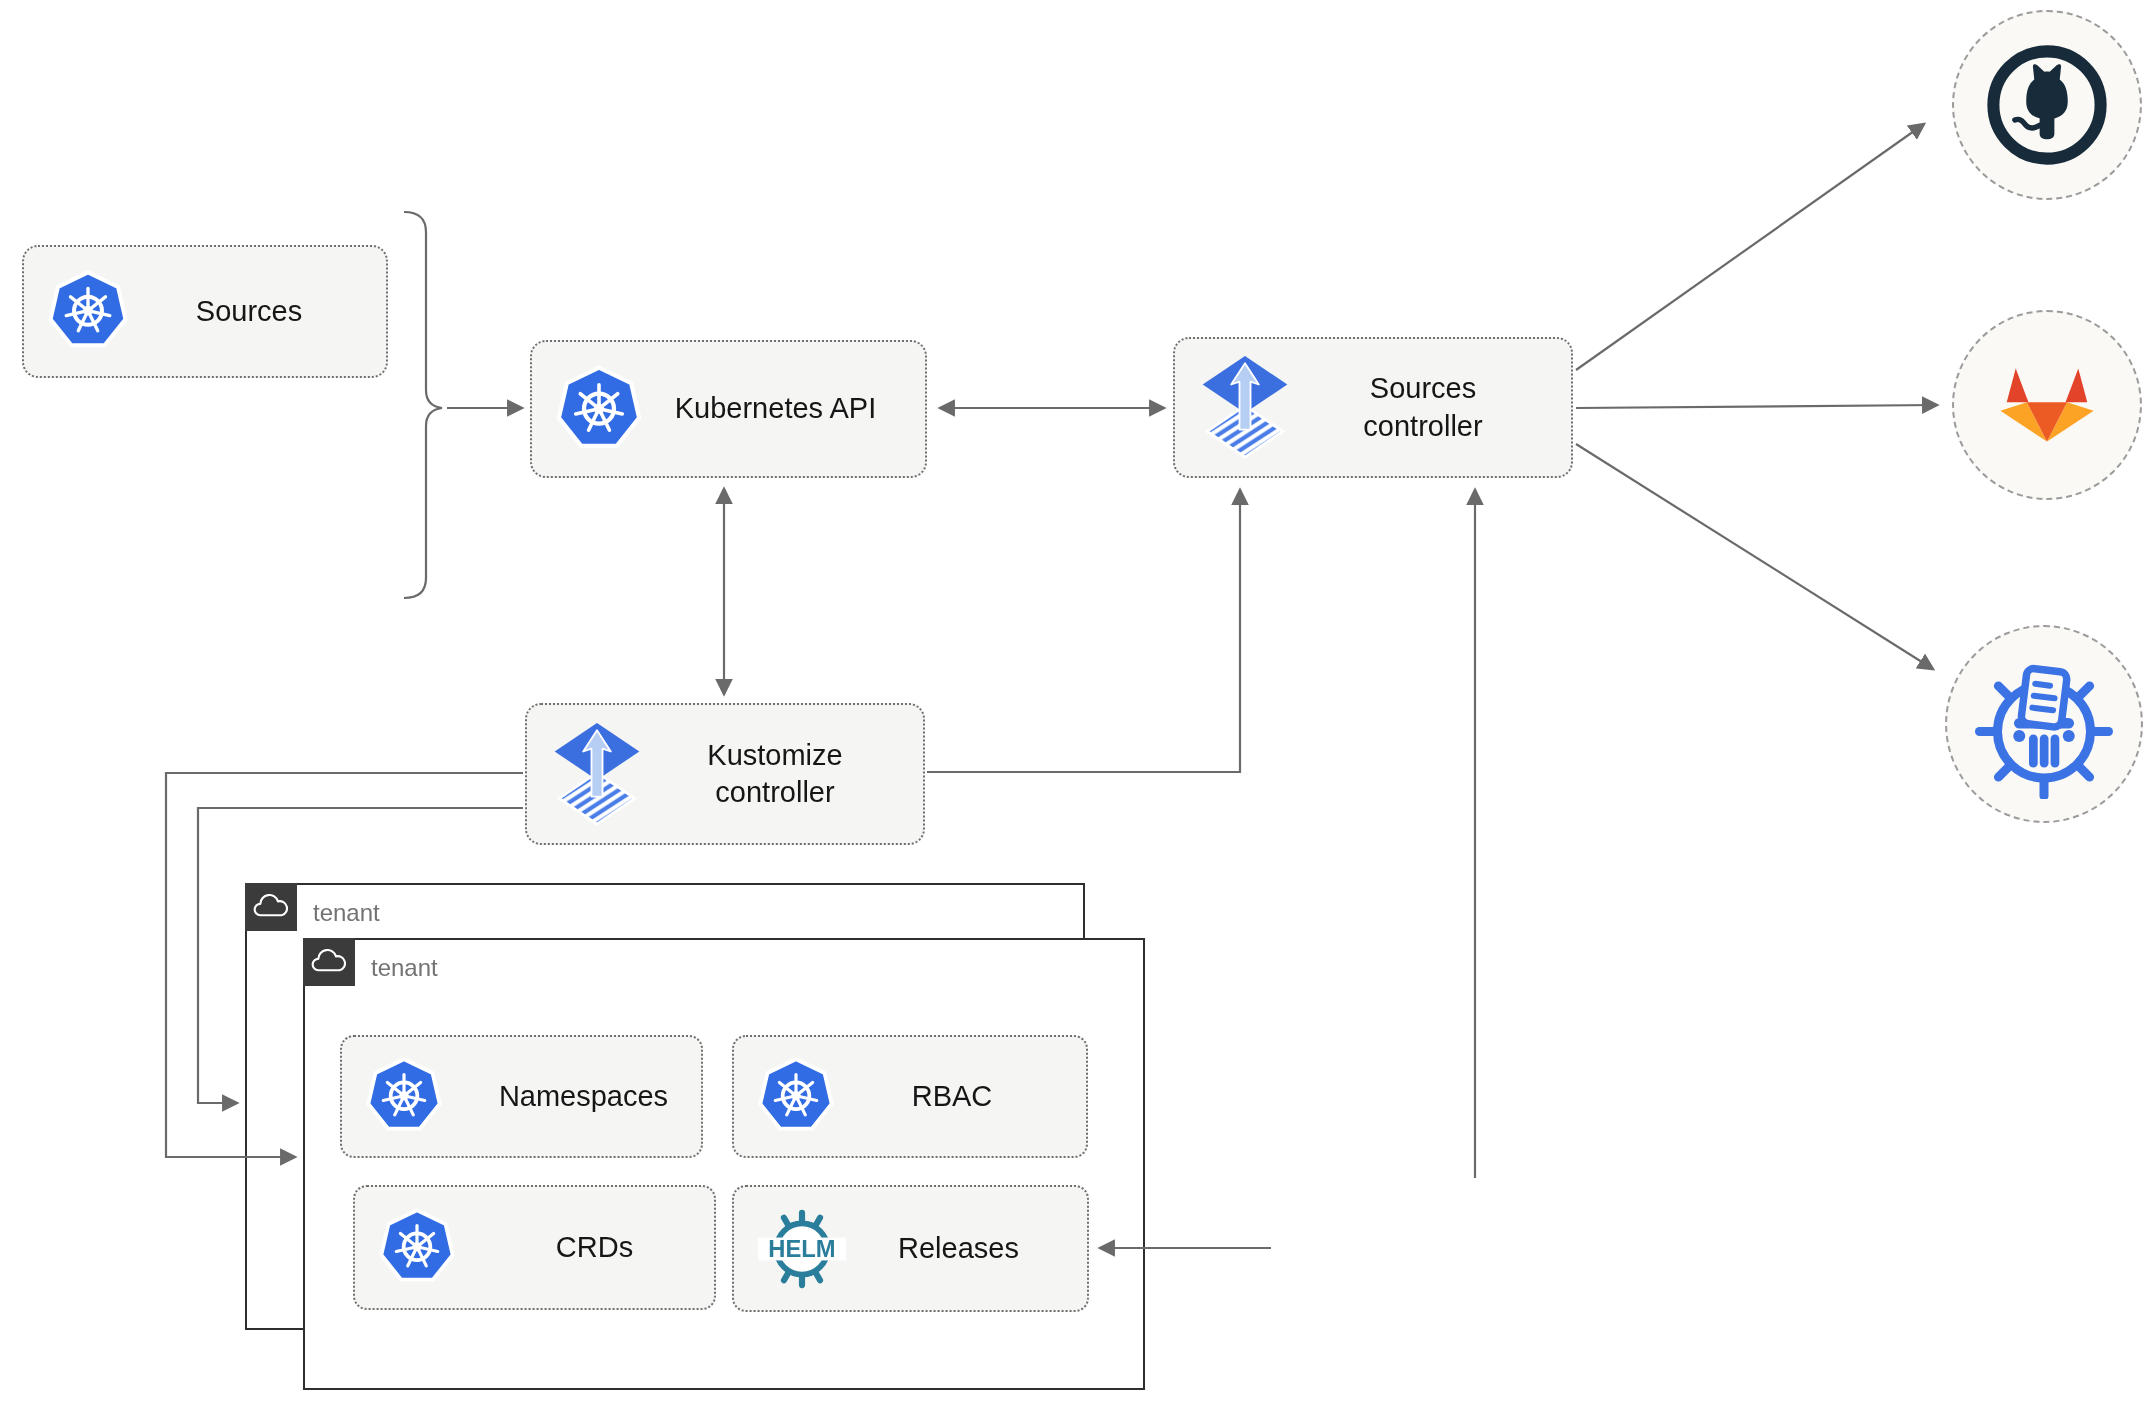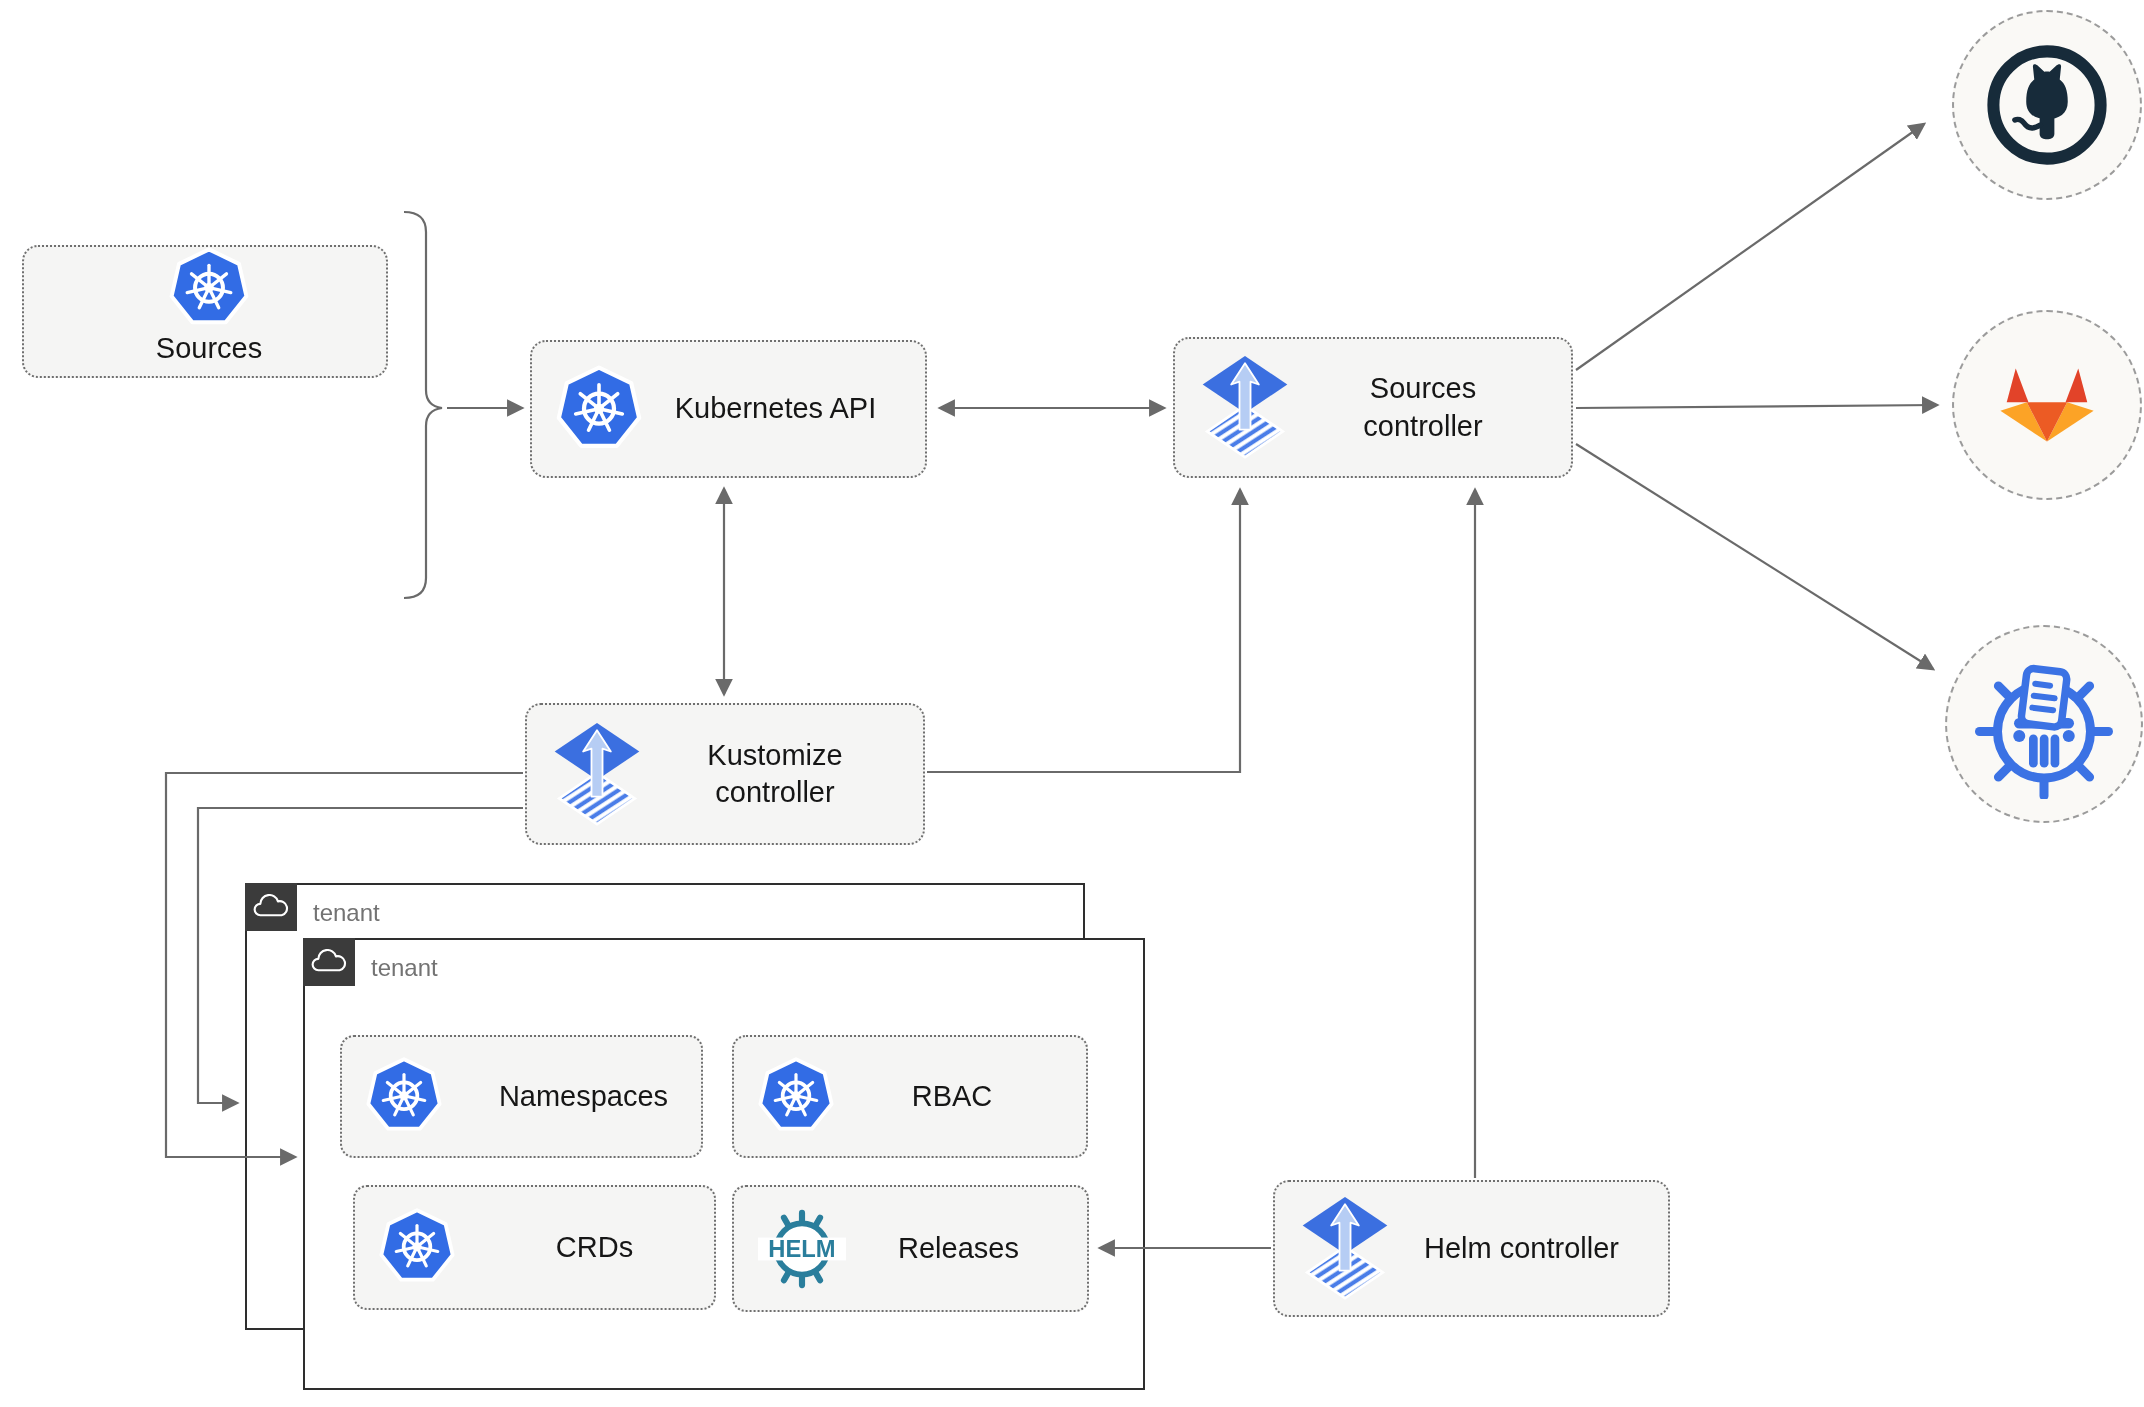--- a/index.html
+++ b/index.html
@@ -143,21 +143,21 @@
 
   <div class="tenant-box inner" style="left:303px;top:938px;width:842px;height:452px;">
     <div class="tenant-badge">
       <svg width="36" height="27" viewBox="0 0 44 30">
           <use href="#icon-cloud"></use>
         </svg>
     </div>
     <span class="tenant-label">tenant</span>
   </div>
 
-  <div class="node" style="left:22px;top:245px;width:366px;height:133px;flex-direction:column;">
+  <div class="node" style="left:22px;top:245px;width:366px;height:133px;">
     <span class="icon">
       <svg width="80" height="83" viewBox="0 0 100 104">
           <use href="#icon-k8s"></use>
         </svg>
     </span>
     <span class="label">Sources</span>
   </div>
 
 
   <div class="node" style="left:530px;top:340px;width:397px;height:138px;">
@@ -180,28 +180,20 @@
 
   <div class="node two-line" style="left:525px;top:703px;width:400px;height:142px;">
     <span class="icon">
       <svg width="92" height="107" viewBox="0 0 100 116">
           <use href="#icon-flux"></use>
         </svg>
     </span>
     <span class="label">Kustomize controller</span>
   </div>
 
-  <div class="node two-line" style="left:1273px;top:1180px;width:397px;height:137px;">
-    <span class="icon">
-      <svg width="92" height="107" viewBox="0 0 100 116">
-          <use href="#icon-flux"></use>
-        </svg>
-    </span>
-    <span class="label">Helm controller</span>
-  </div>
 
   <div class="node" style="left:340px;top:1035px;width:363px;height:123px;border-radius:14px;gap:40px;">
     <span class="icon">
       <svg width="76" height="79" viewBox="0 0 100 104">
           <use href="#icon-k8s"></use>
         </svg>
     </span>
     <span class="label">Namespaces</span>
   </div>
 

